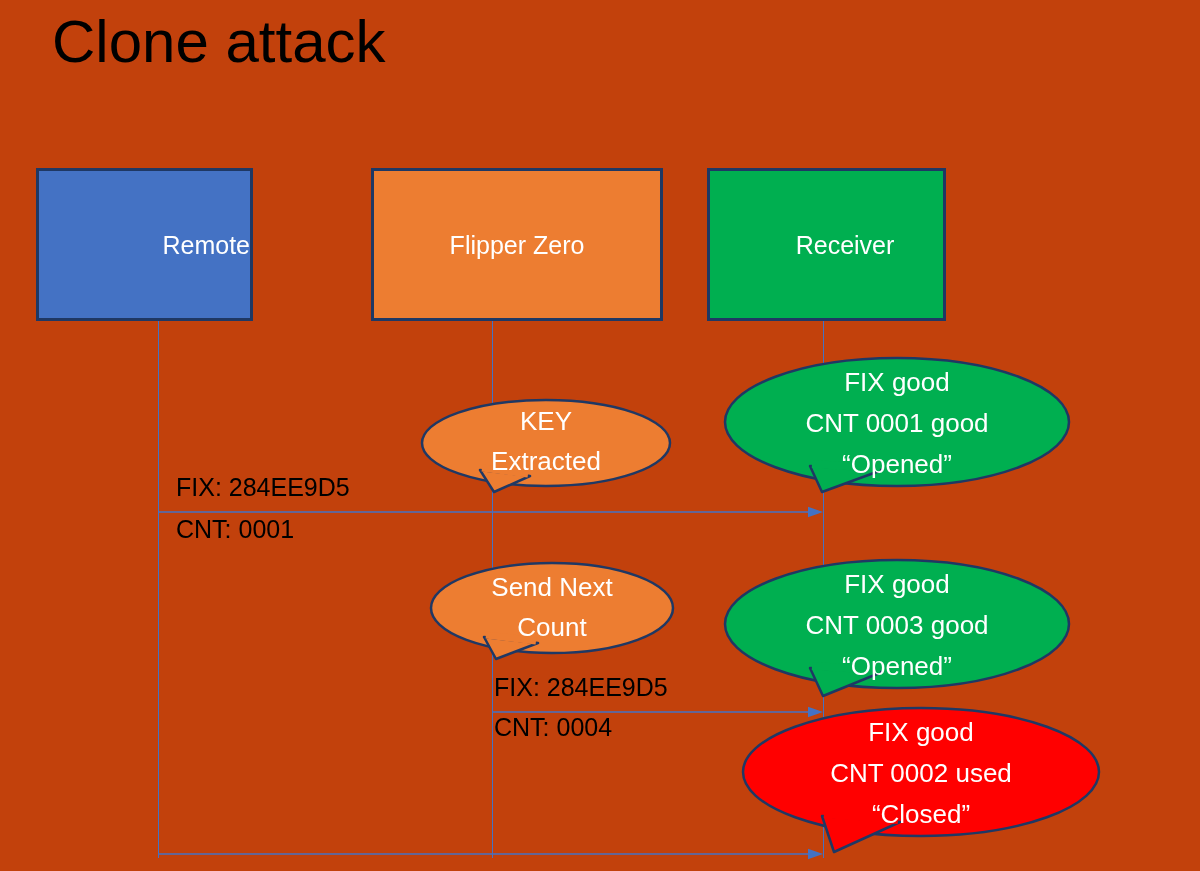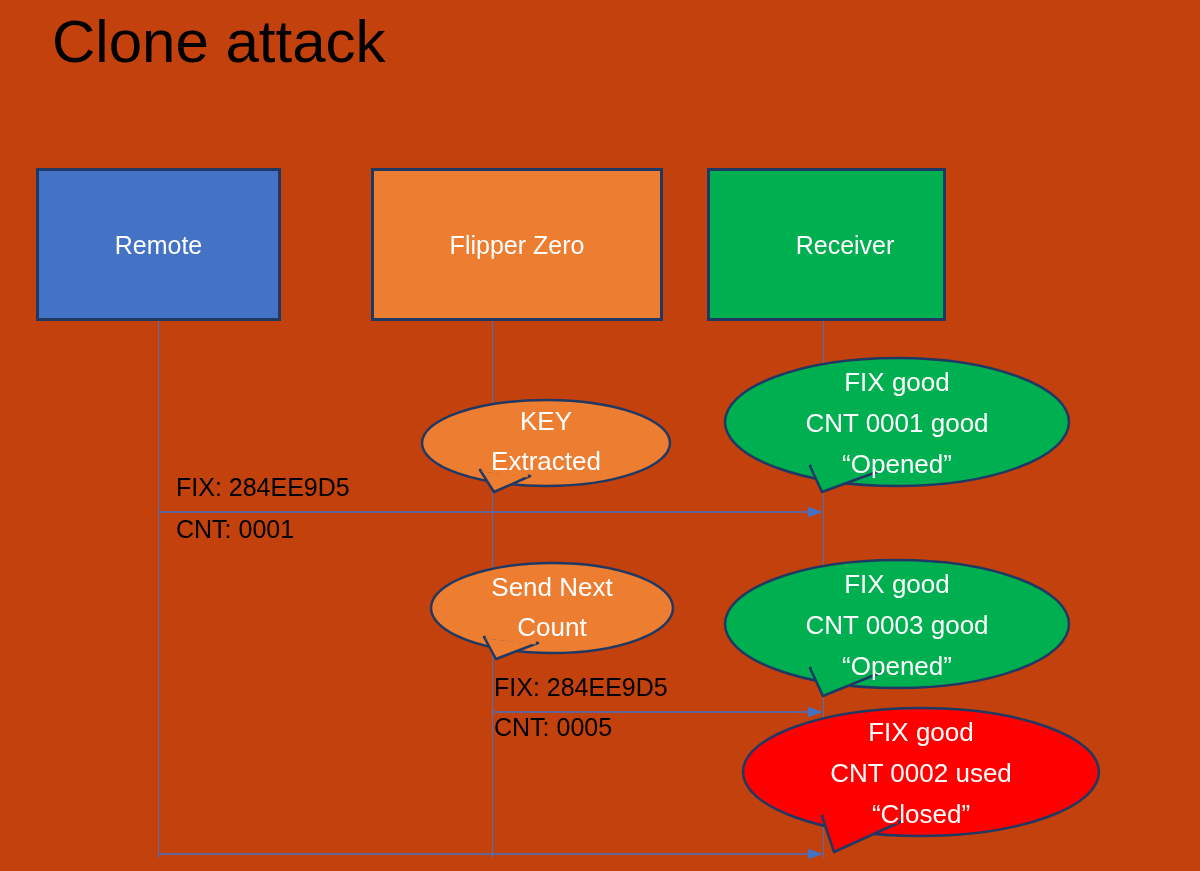--- a/index.html
+++ b/index.html
@@ -35,22 +35,23 @@
     border: 3px solid #1F3864;
     display: flex;
     align-items: center;
     justify-content: center;
     color: #ffffff;
     font-size: 25px;
     line-height: 30px;
     text-align: center;
   }
   #actor-remote {
-    left: 36px;  top: 168px;  width: 245px; height: 153px;
+    left: 36px;  top: 168px;  width: 217px; height: 153px;
     background: #4472C4;
+    justify-content: flex-end;
   }
   #actor-flipper {
     left: 371px; top: 168px;  width: 292px; height: 153px;
     background: #ED7D31;
   }
   #actor-receiver {
     left: 707px; top: 168px;  width: 239px; height: 153px;
     background: #00AF50;
     padding-left: 37px;
   }
@@ -125,21 +126,21 @@
   <div class="msg-label" style="left:176px; top:513px;">CNT: 0001</div>
 
   <div class="msg-arrow" style="left:492px; top:706px; width:334px;">
     <svg width="334" height="12" viewBox="0 0 334 12">
       <line x1="0" y1="6" x2="321" y2="6" stroke="#4472C4" stroke-width="1.4"></line>
       <polygon points="331,6 316,0.8 316,11.2" fill="#4472C4"></polygon>
     </svg>
   </div>
 
   <div class="msg-label" style="left:494px; top:671px;">FIX: 284EE9D5</div>
-  <div class="msg-label" style="left:494px; top:711px;">CNT: 0005</div>
+  <div class="msg-label" style="left:494px; top:711px;">CNT: 0004</div>
 
   <div class="msg-arrow" style="left:158px; top:848px; width:668px;">
     <svg width="668" height="12" viewBox="0 0 668 12">
       <line x1="0" y1="6" x2="655" y2="6" stroke="#4472C4" stroke-width="1.4"></line>
       <polygon points="665,6 650,0.8 650,11.2" fill="#4472C4"></polygon>
     </svg>
   </div>
 
   <div class="bubble" style="left:420px; top:398px; width:252px; height:96px;">
     <svg width="252" height="96" viewBox="0 0 252 96">

